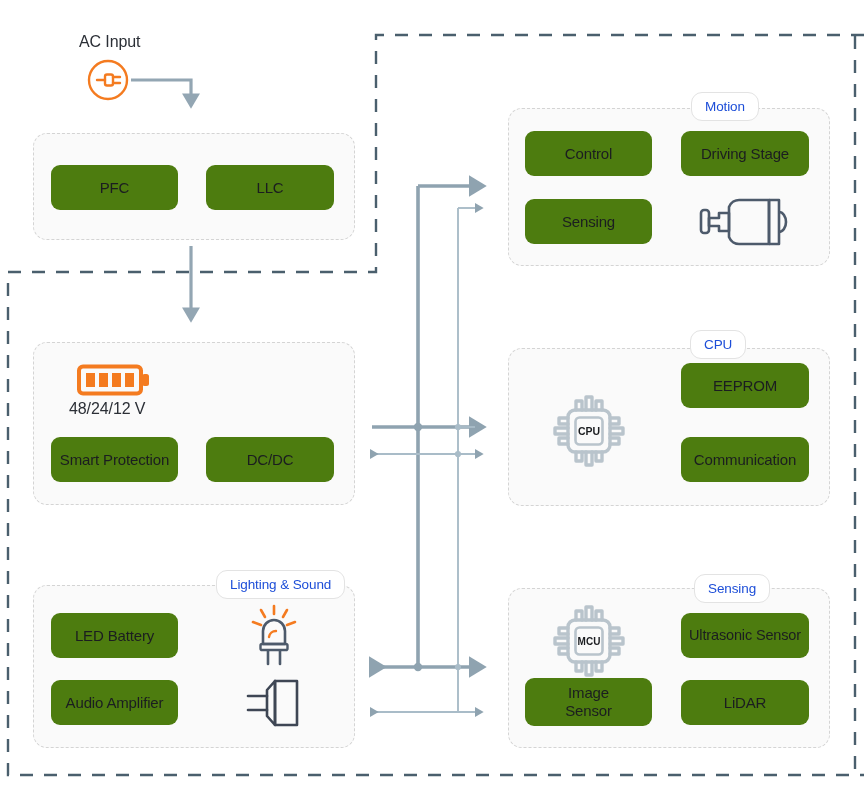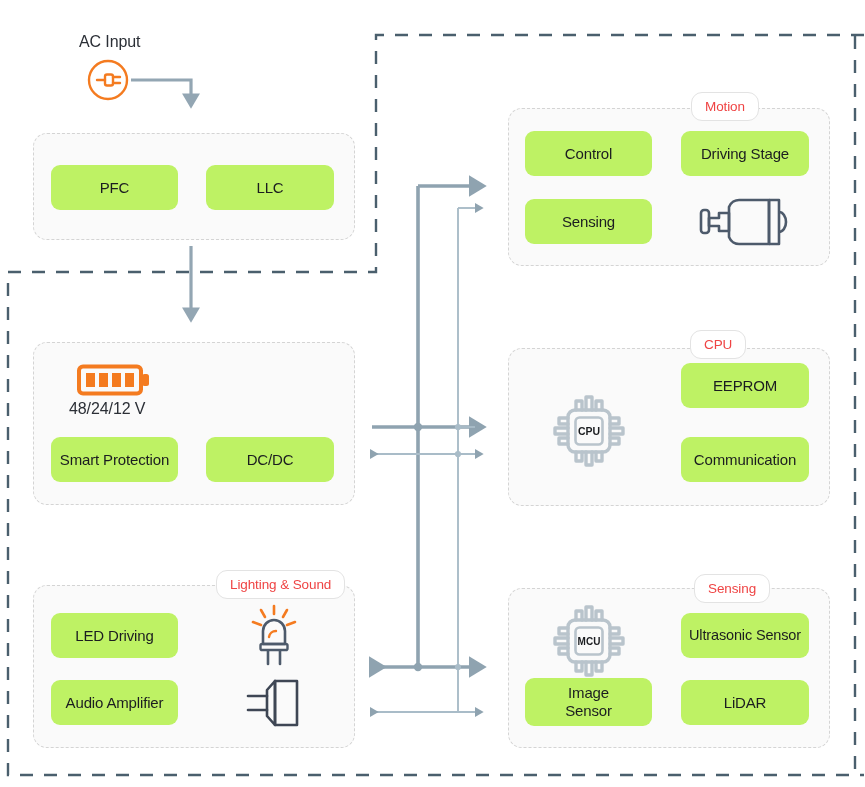--- a/index.html
+++ b/index.html
@@ -25,30 +25,30 @@
     position: absolute;
     background: #ffffff;
     border: 1.4px solid #e3e3e3;
     border-radius: 11px;
     height: 29px;
     padding: 0 13px;
     display: flex;
     align-items: center;
     justify-content: center;
     font-size: 13.5px;
-    color: #ef4444;
+    color: #1d4ed8;
     white-space: nowrap;
     z-index: 6;
     letter-spacing: -0.1px;
   }
 
   
   .blk {
     position: absolute;
-    background: #bef264;
+    background: #4d7c0f;
     border-radius: 9px;
     display: flex;
     align-items: center;
     justify-content: center;
     text-align: left;
     color: #1b1d20;
     font-size: 15px;
     line-height: 1.18;
     letter-spacing: -0.15px;
     z-index: 3;
@@ -150,21 +150,21 @@
     </svg>
   </div>
   <div class="lbl big" style="left:69px; top:400px;">48/24/12 V</div>
 
   <div class="blk" style="left:51px; top:437px; width:127px; height:45px; font-size:15px;">Smart Protection</div>
   <div class="blk" style="left:206px; top:437px; width:128px; height:45px;">DC/DC</div>
 
   <div class="panel" style="left:33px; top:585px; width:322px; height:163px;"></div>
   <div class="panel-title" style="left:216px; top:570px;">Lighting &amp; Sound</div>
 
-  <div class="blk" style="left:51px; top:613px; width:127px; height:45px;">LED Driving</div>
+  <div class="blk" style="left:51px; top:613px; width:127px; height:45px;">LED Battery</div>
   <div class="blk" style="left:51px; top:680px; width:127px; height:45px; font-size:15px;">Audio Amplifier</div>
 
   <div class="icon" style="left:246px; top:604px; width:56px; height:62px;">
     <svg width="56" height="62" viewBox="0 0 56 62" xmlns="http://www.w3.org/2000/svg">
       <g stroke="#f47b20" stroke-width="2.6" stroke-linecap="round" fill="none">
         <line x1="28" y1="2" x2="28" y2="10"></line>
         <line x1="15" y1="6" x2="19" y2="13"></line>
         <line x1="41" y1="6" x2="37" y2="13"></line>
         <line x1="7" y1="18" x2="15" y2="21"></line>
         <line x1="49" y1="18" x2="41" y2="21"></line>

